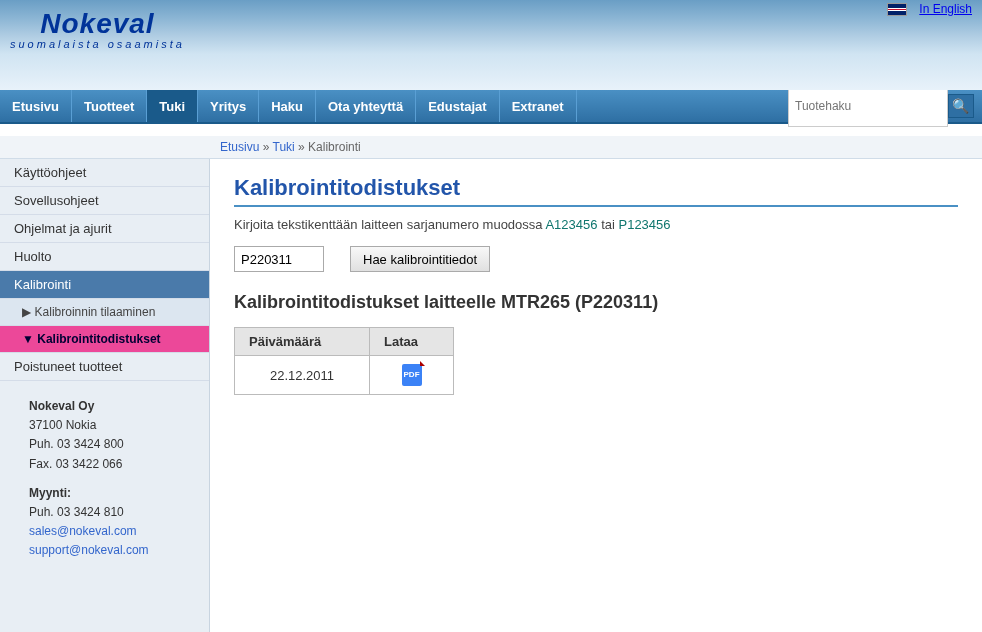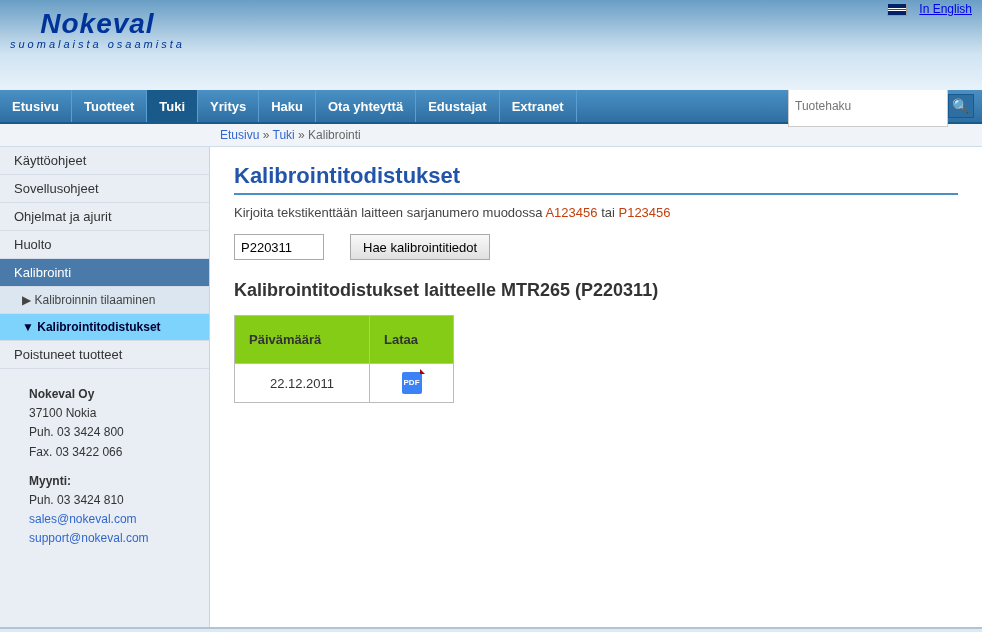--- a/index.html
+++ b/index.html
@@ -109,20 +109,21 @@
       font-size: 14px;
     }
 
     
     #breadcrumb-bar {
       background: #f0f4f8;
       border-bottom: 1px solid #d0dce8;
       padding: 4px 220px 4px 220px;
       font-size: 12px;
       color: #666;
+      margin-top: 12px;
     }
     #breadcrumb-bar a { color: #3366cc; text-decoration: none; }
 
     
     #layout {
       display: flex;
       min-height: 480px;
     }
 
     
@@ -144,21 +145,21 @@
       background: #4a7aaa;
       color: #fff;
     }
     .sidebar-item.sub {
       padding-left: 22px;
       font-size: 12px;
       color: #444;
       background: #dce6f0;
     }
     .sidebar-item.sub.active-sub {
-      background: #7dd3fc;
+      background: #ec4899;
       font-weight: bold;
       color: #003;
     }
 
     
     #sidebar-contact {
       padding: 16px 14px;
       font-size: 12px;
       color: #333;
       line-height: 1.6;
@@ -179,21 +180,21 @@
       font-weight: bold;
       margin-bottom: 10px;
       border-bottom: 2px solid #4a90c4;
       padding-bottom: 4px;
     }
     #description {
       font-size: 13px;
       color: #444;
       margin-bottom: 14px;
     }
-    #description .highlight { color: #c2410c; text-align: center; }
+    #description .highlight { color: #0f766e; text-align: center; }
     #search-form {
       display: flex;
       align-items: center;
       gap: 26px;
       margin-bottom: 20px;
     }
     #serial-input {
       width: 90px;
       height: 26px;
       border: 1px solid #aaa;
@@ -216,23 +217,23 @@
       margin-bottom: 14px;
     }
 
     
     #cert-table {
       border-collapse: collapse;
       width: 220px;
       border: 1px solid #bbb;
     }
     #cert-table th {
-      background: #84cc16;
+      background: #e5e5e5;
       border: 1px solid #bbb;
-      padding: 16px 14px;
+      padding: 6px 14px;
       font-size: 13px;
       font-weight: bold;
       text-align: left;
       color: #333;
     }
     #cert-table td {
       border: 1px solid #bbb;
       padding: 8px 14px;
       font-size: 13px;
       text-align: center;

